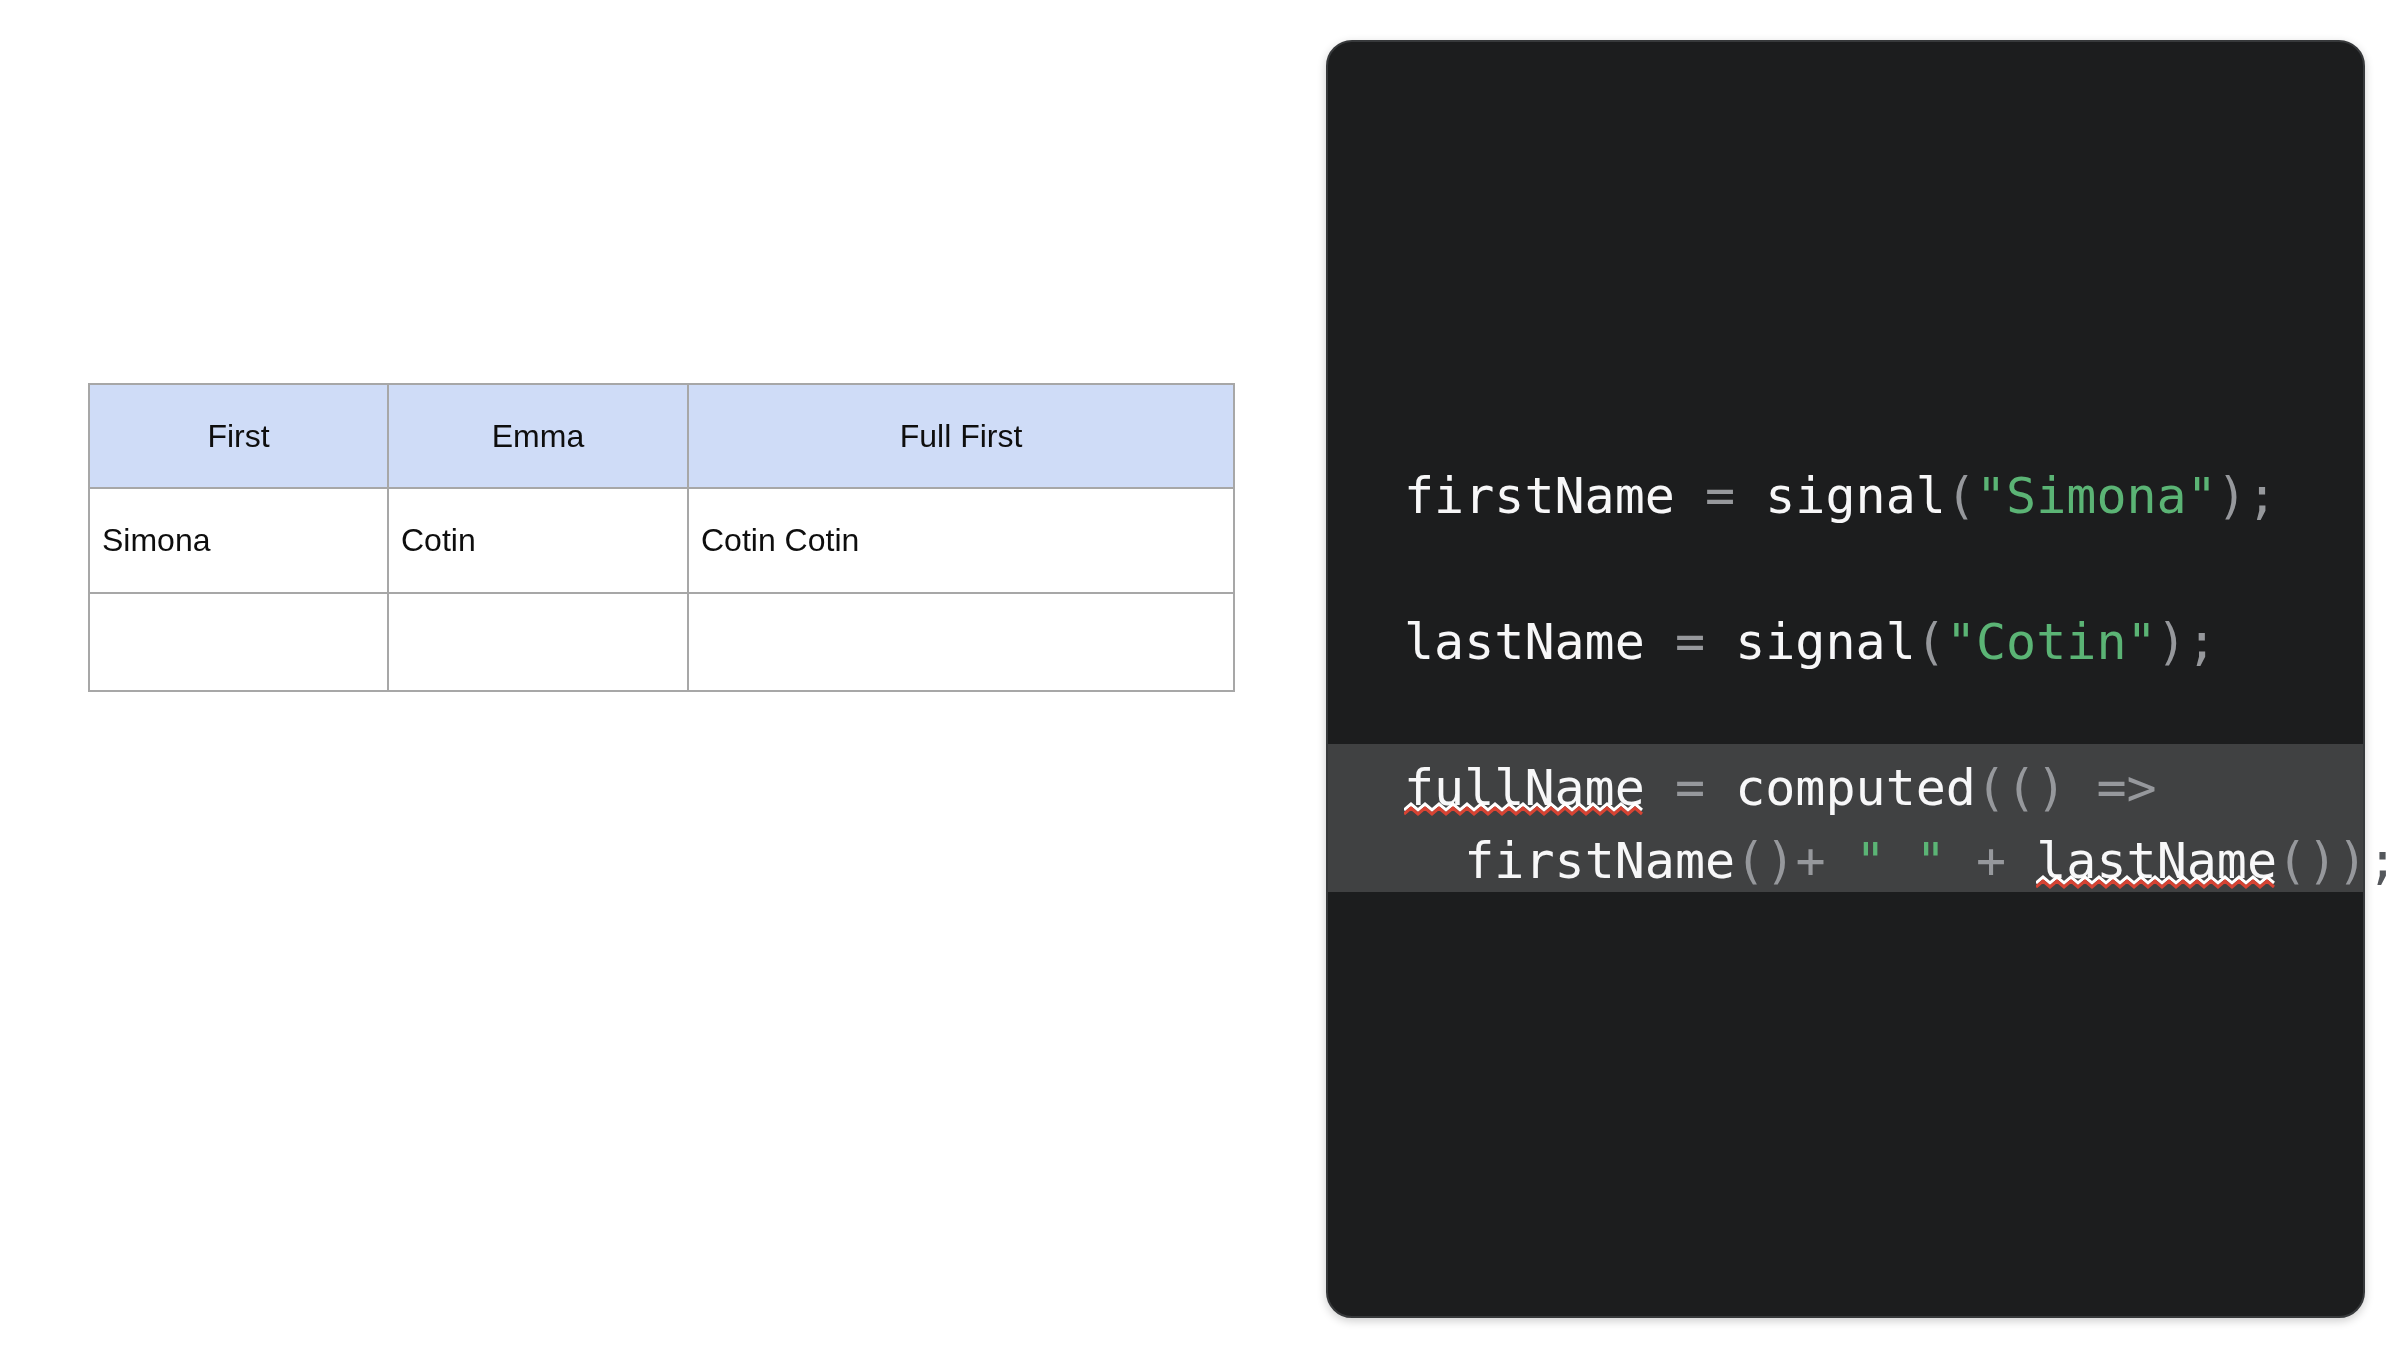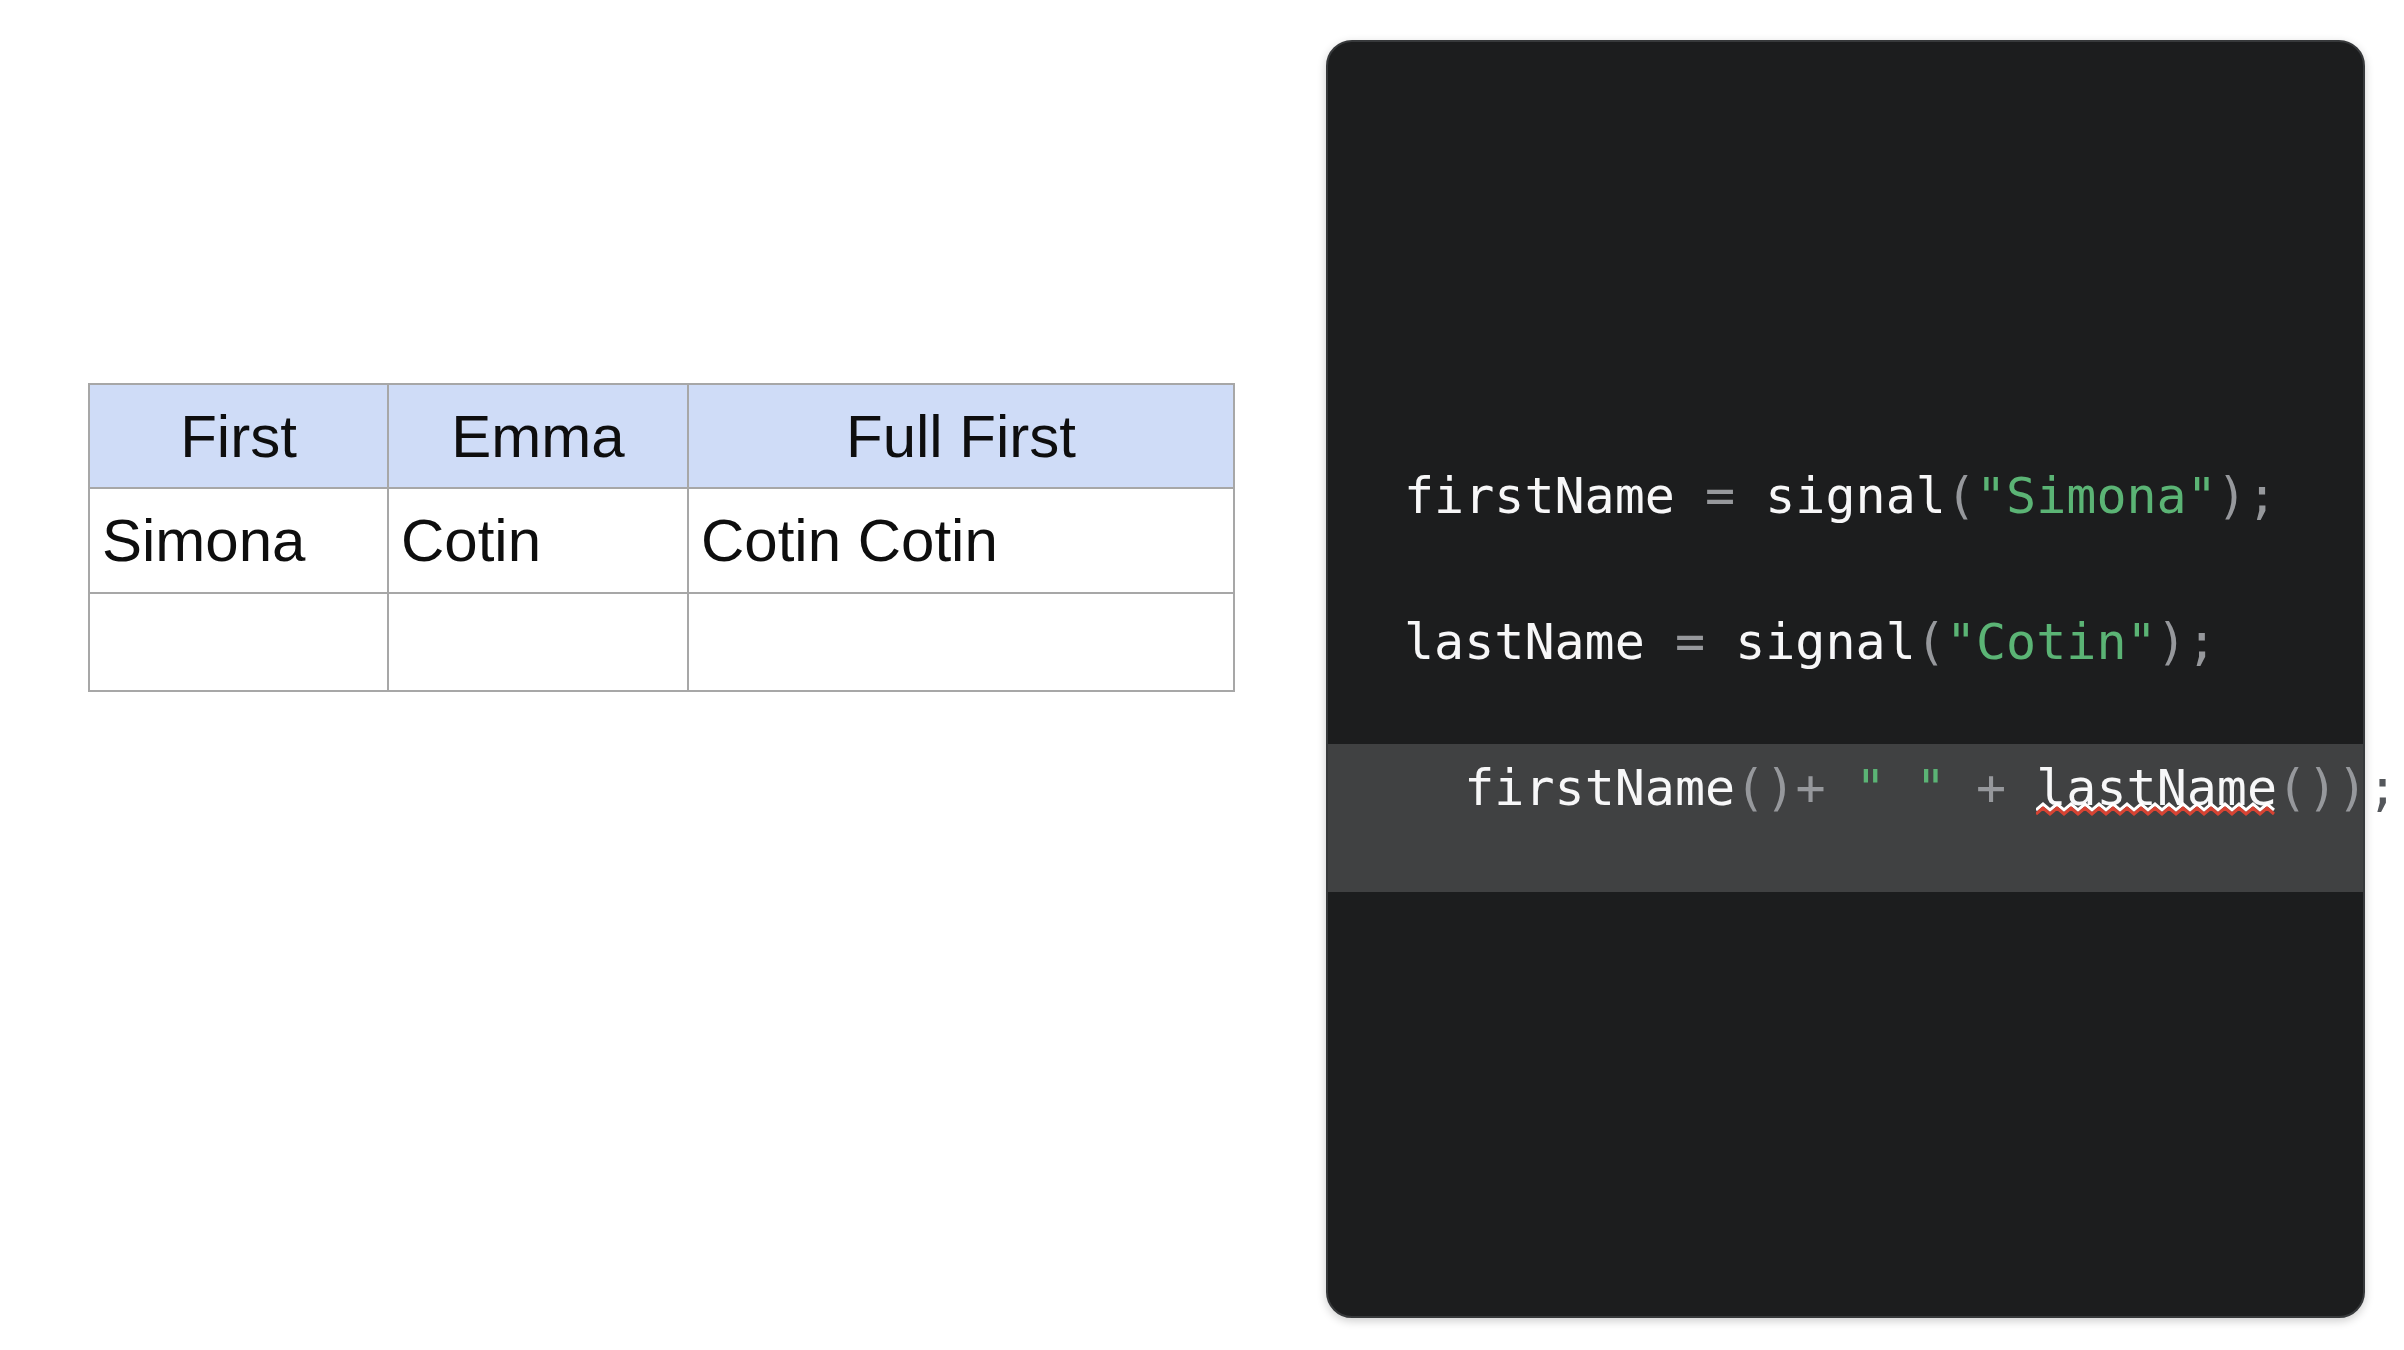--- a/index.html
+++ b/index.html
@@ -17,21 +17,21 @@
     background:#ffffff;
     overflow:hidden;
     font-family:"Liberation Sans", sans-serif;
   }
 
   
   .names-table{
     position:absolute;left:88px;top:383px;
     border-collapse:collapse;
     table-layout:fixed;
-    font-size:60px;
+    font-size:32px;
     color:var(--table-text);
   }
   .names-table th,.names-table td{
     border:2px solid var(--table-border);
     vertical-align:middle;
     overflow:hidden;
     white-space:nowrap;
   }
   .names-table th{
     background:var(--header-bg);
@@ -111,20 +111,24 @@
     </tbody>
   </table>
 
   <div class="code-panel">
     <div class="highlight-rect"></div>
     <div class="code">
         <div class="code-line"><span style="color: rgb(247, 247, 248);">firstName</span><span style="color: rgb(247, 247, 248);"> </span><span style="color: rgb(150, 152, 156);">=</span><span style="color: rgb(247, 247, 248);"> </span><span style="color: rgb(247, 247, 248);">signal</span><span style="color: rgb(150, 152, 156);">(</span><span style="color: rgb(91, 180, 117);">"Simona"</span><span style="color: rgb(150, 152, 156);">)</span><span style="color: rgb(150, 152, 156);">;</span></div>
         <div class="code-line"></div>
         <div class="code-line"><span style="color: rgb(247, 247, 248);">lastName</span><span style="color: rgb(247, 247, 248);"> </span><span style="color: rgb(150, 152, 156);">=</span><span style="color: rgb(247, 247, 248);"> </span><span style="color: rgb(247, 247, 248);">signal</span><span style="color: rgb(150, 152, 156);">(</span><span style="color: rgb(91, 180, 117);">"Cotin"</span><span style="color: rgb(150, 152, 156);">)</span><span style="color: rgb(150, 152, 156);">;</span></div>
         <div class="code-line"></div>
+        <div class="code-line"><span class="sq" style="color: rgb(247, 247, 248);">fullName<svg width="241" height="18" viewBox="0 0 241 18" class="squiggle-svg">
+              <polyline points="0,8 7,2 14,8 21,2 28,8 35,2 42,8 49,2 56,8 63,2 70,8 77,2 84,8 91,2 98,8 105,2 112,8 119,2 126,8 133,2 140,8 147,2 154,8 161,2 168,8 175,2 182,8 189,2 196,8 203,2 210,8 217,2 224,8 231,2 238,8" fill="none" stroke="#ffffff" stroke-width="3"></polyline>
+              <polyline points="0,12 7,6 14,12 21,6 28,12 35,6 42,12 49,6 56,12 63,6 70,12 77,6 84,12 91,6 98,12 105,6 112,12 119,6 126,12 133,6 140,12 147,6 154,12 161,6 168,12 175,6 182,12 189,6 196,12 203,6 210,12 217,6 224,12 231,6 238,12" fill="none" stroke="#d64333" stroke-width="3"></polyline>
+            </svg></span><span style="color: rgb(247, 247, 248);"> </span><span style="color: rgb(150, 152, 156);">=</span><span style="color: rgb(247, 247, 248);"> </span><span style="color: rgb(247, 247, 248);">computed</span><span style="color: rgb(150, 152, 156);">(()</span><span style="color: rgb(247, 247, 248);"> </span><span style="color: rgb(150, 152, 156);">=&gt;</span></div>
         <div class="code-line"><span style="color: rgb(247, 247, 248);">  </span><span style="color: rgb(247, 247, 248);">firstName</span><span style="color: rgb(150, 152, 156);">()</span><span style="color: rgb(150, 152, 156);">+</span><span style="color: rgb(247, 247, 248);"> </span><span style="color: rgb(91, 180, 117);">" "</span><span style="color: rgb(247, 247, 248);"> </span><span style="color: rgb(150, 152, 156);">+</span><span style="color: rgb(247, 247, 248);"> </span><span class="sq" style="color: rgb(247, 247, 248);">lastName<svg width="241" height="18" viewBox="0 0 241 18" class="squiggle-svg">
               <polyline points="0,8 7,2 14,8 21,2 28,8 35,2 42,8 49,2 56,8 63,2 70,8 77,2 84,8 91,2 98,8 105,2 112,8 119,2 126,8 133,2 140,8 147,2 154,8 161,2 168,8 175,2 182,8 189,2 196,8 203,2 210,8 217,2 224,8 231,2 238,8" fill="none" stroke="#ffffff" stroke-width="3"></polyline>
               <polyline points="0,12 7,6 14,12 21,6 28,12 35,6 42,12 49,6 56,12 63,6 70,12 77,6 84,12 91,6 98,12 105,6 112,12 119,6 126,12 133,6 140,12 147,6 154,12 161,6 168,12 175,6 182,12 189,6 196,12 203,6 210,12 217,6 224,12 231,6 238,12" fill="none" stroke="#d64333" stroke-width="3"></polyline>
             </svg></span><span style="color: rgb(150, 152, 156);">())</span><span style="color: rgb(84, 87, 91);">;</span></div>
       </div>
   </div>
 
 </div>
 
 </body></html>

